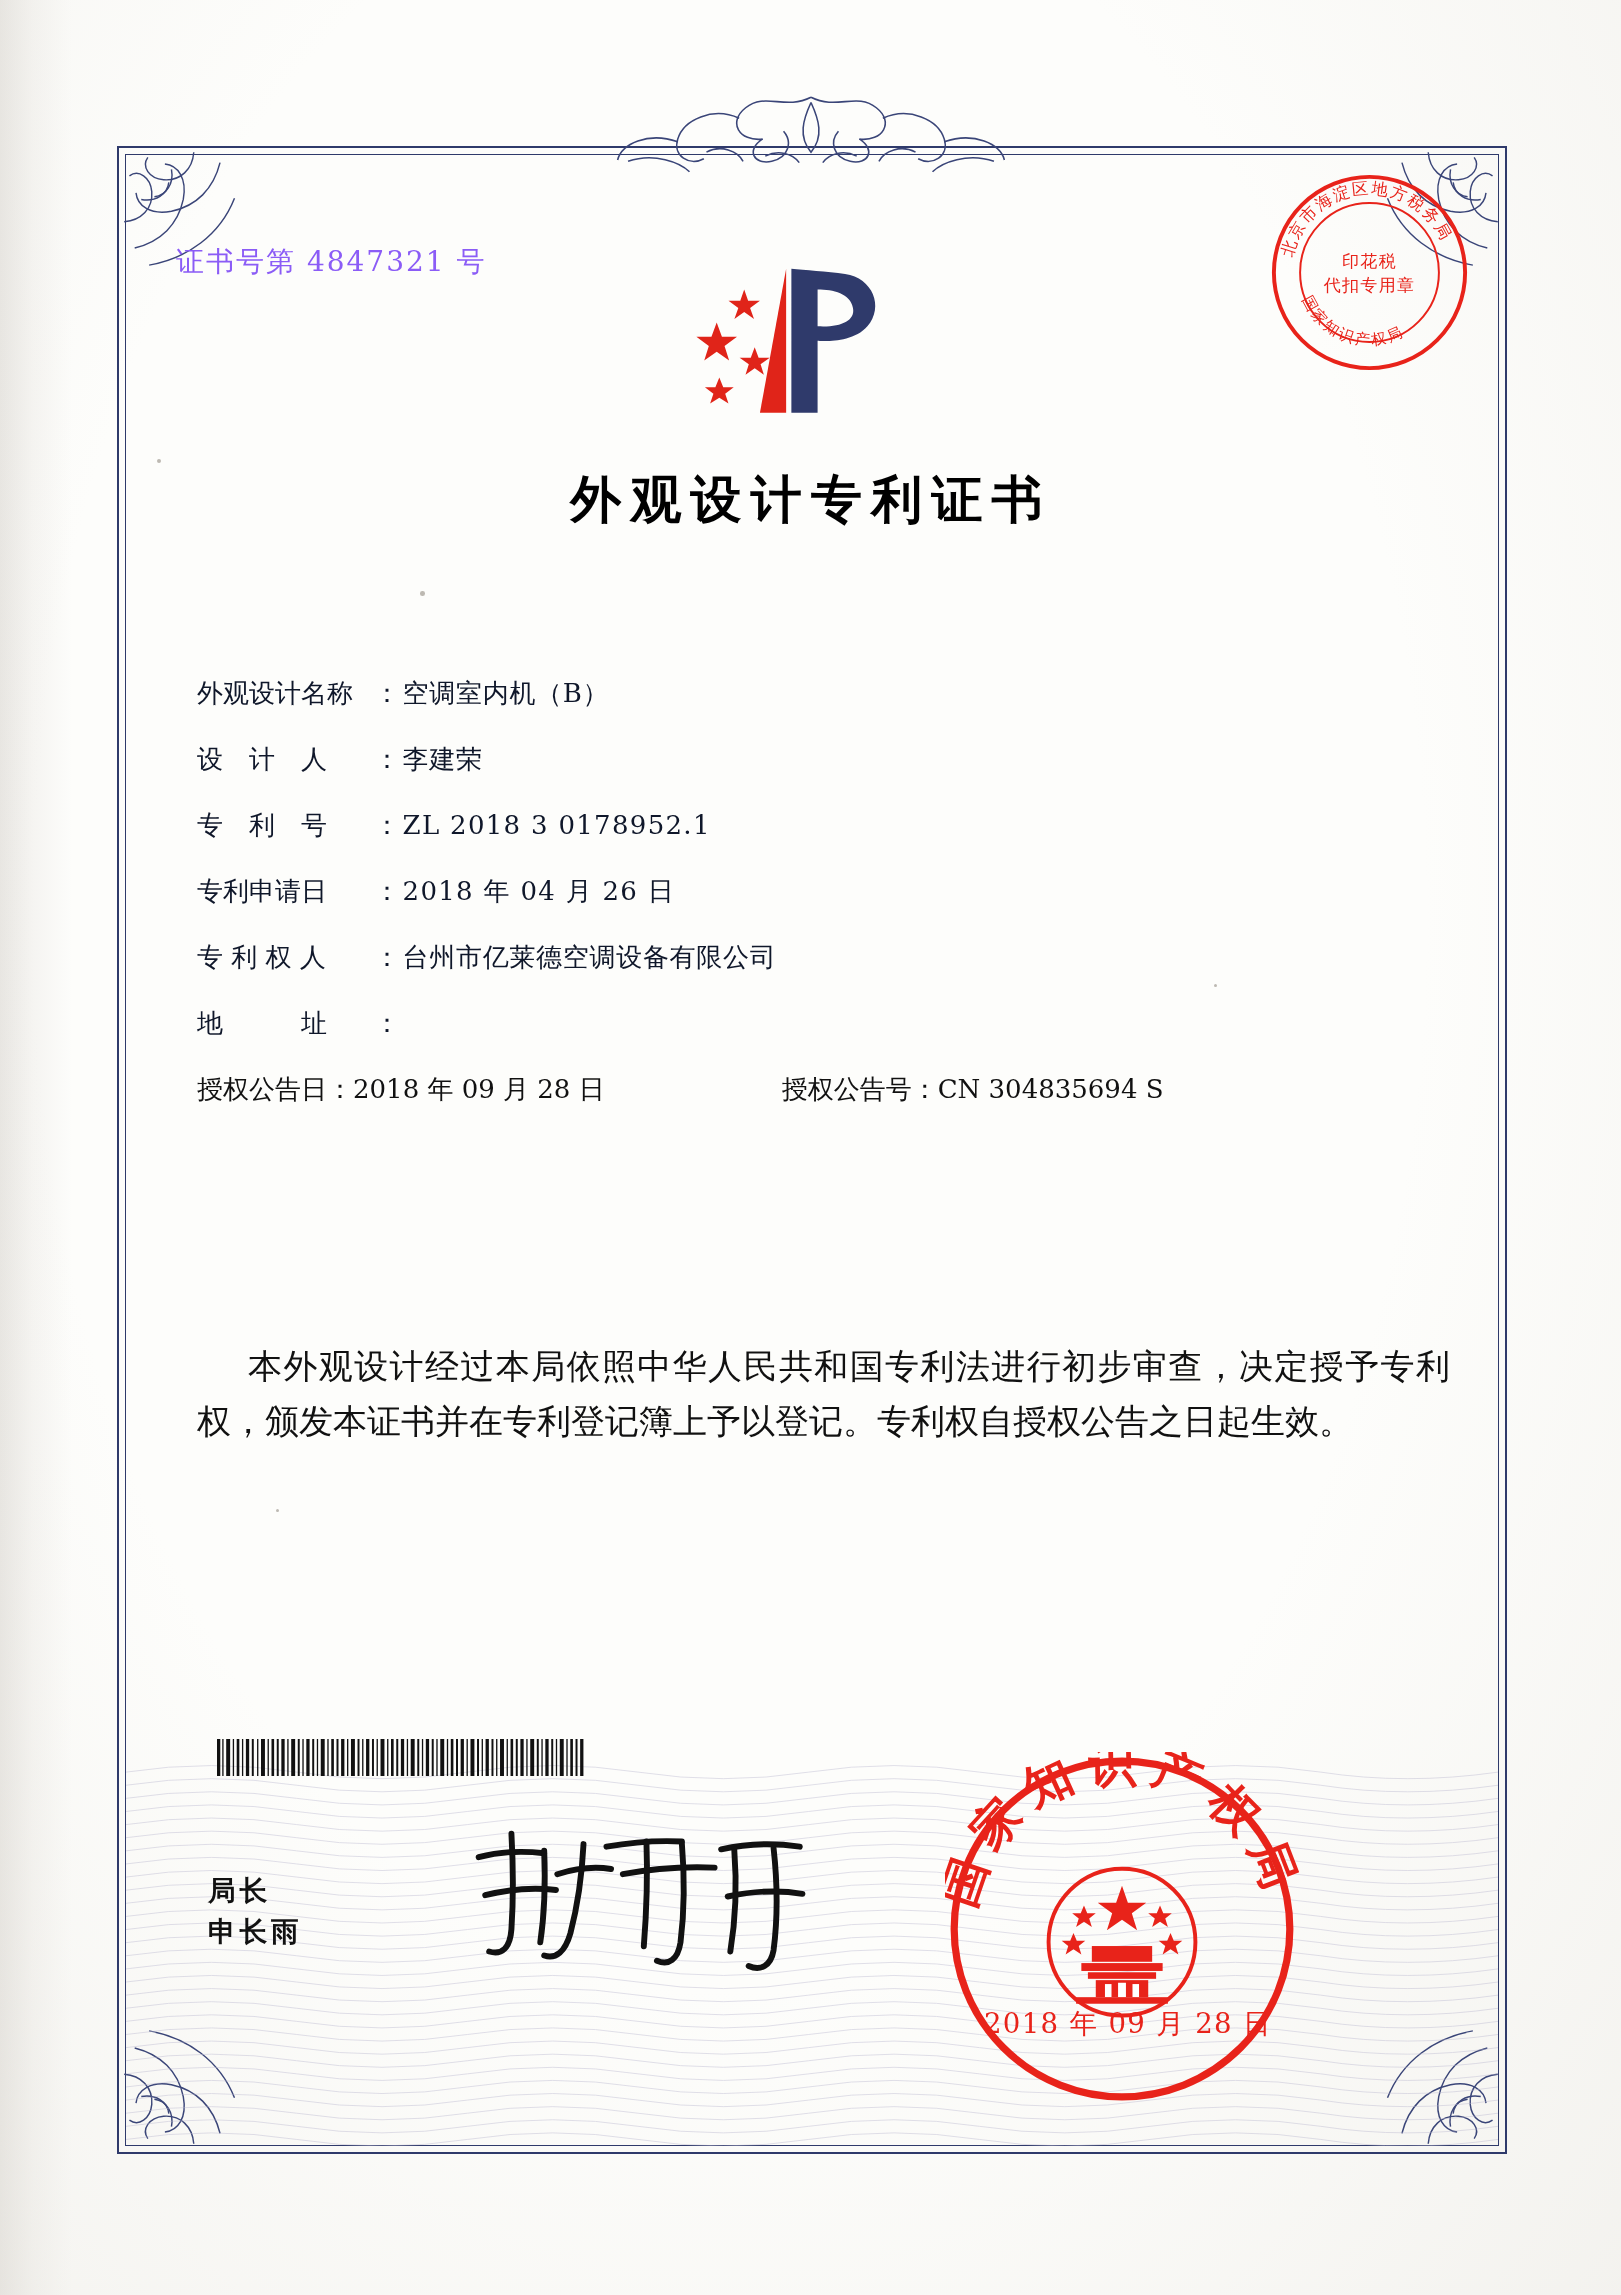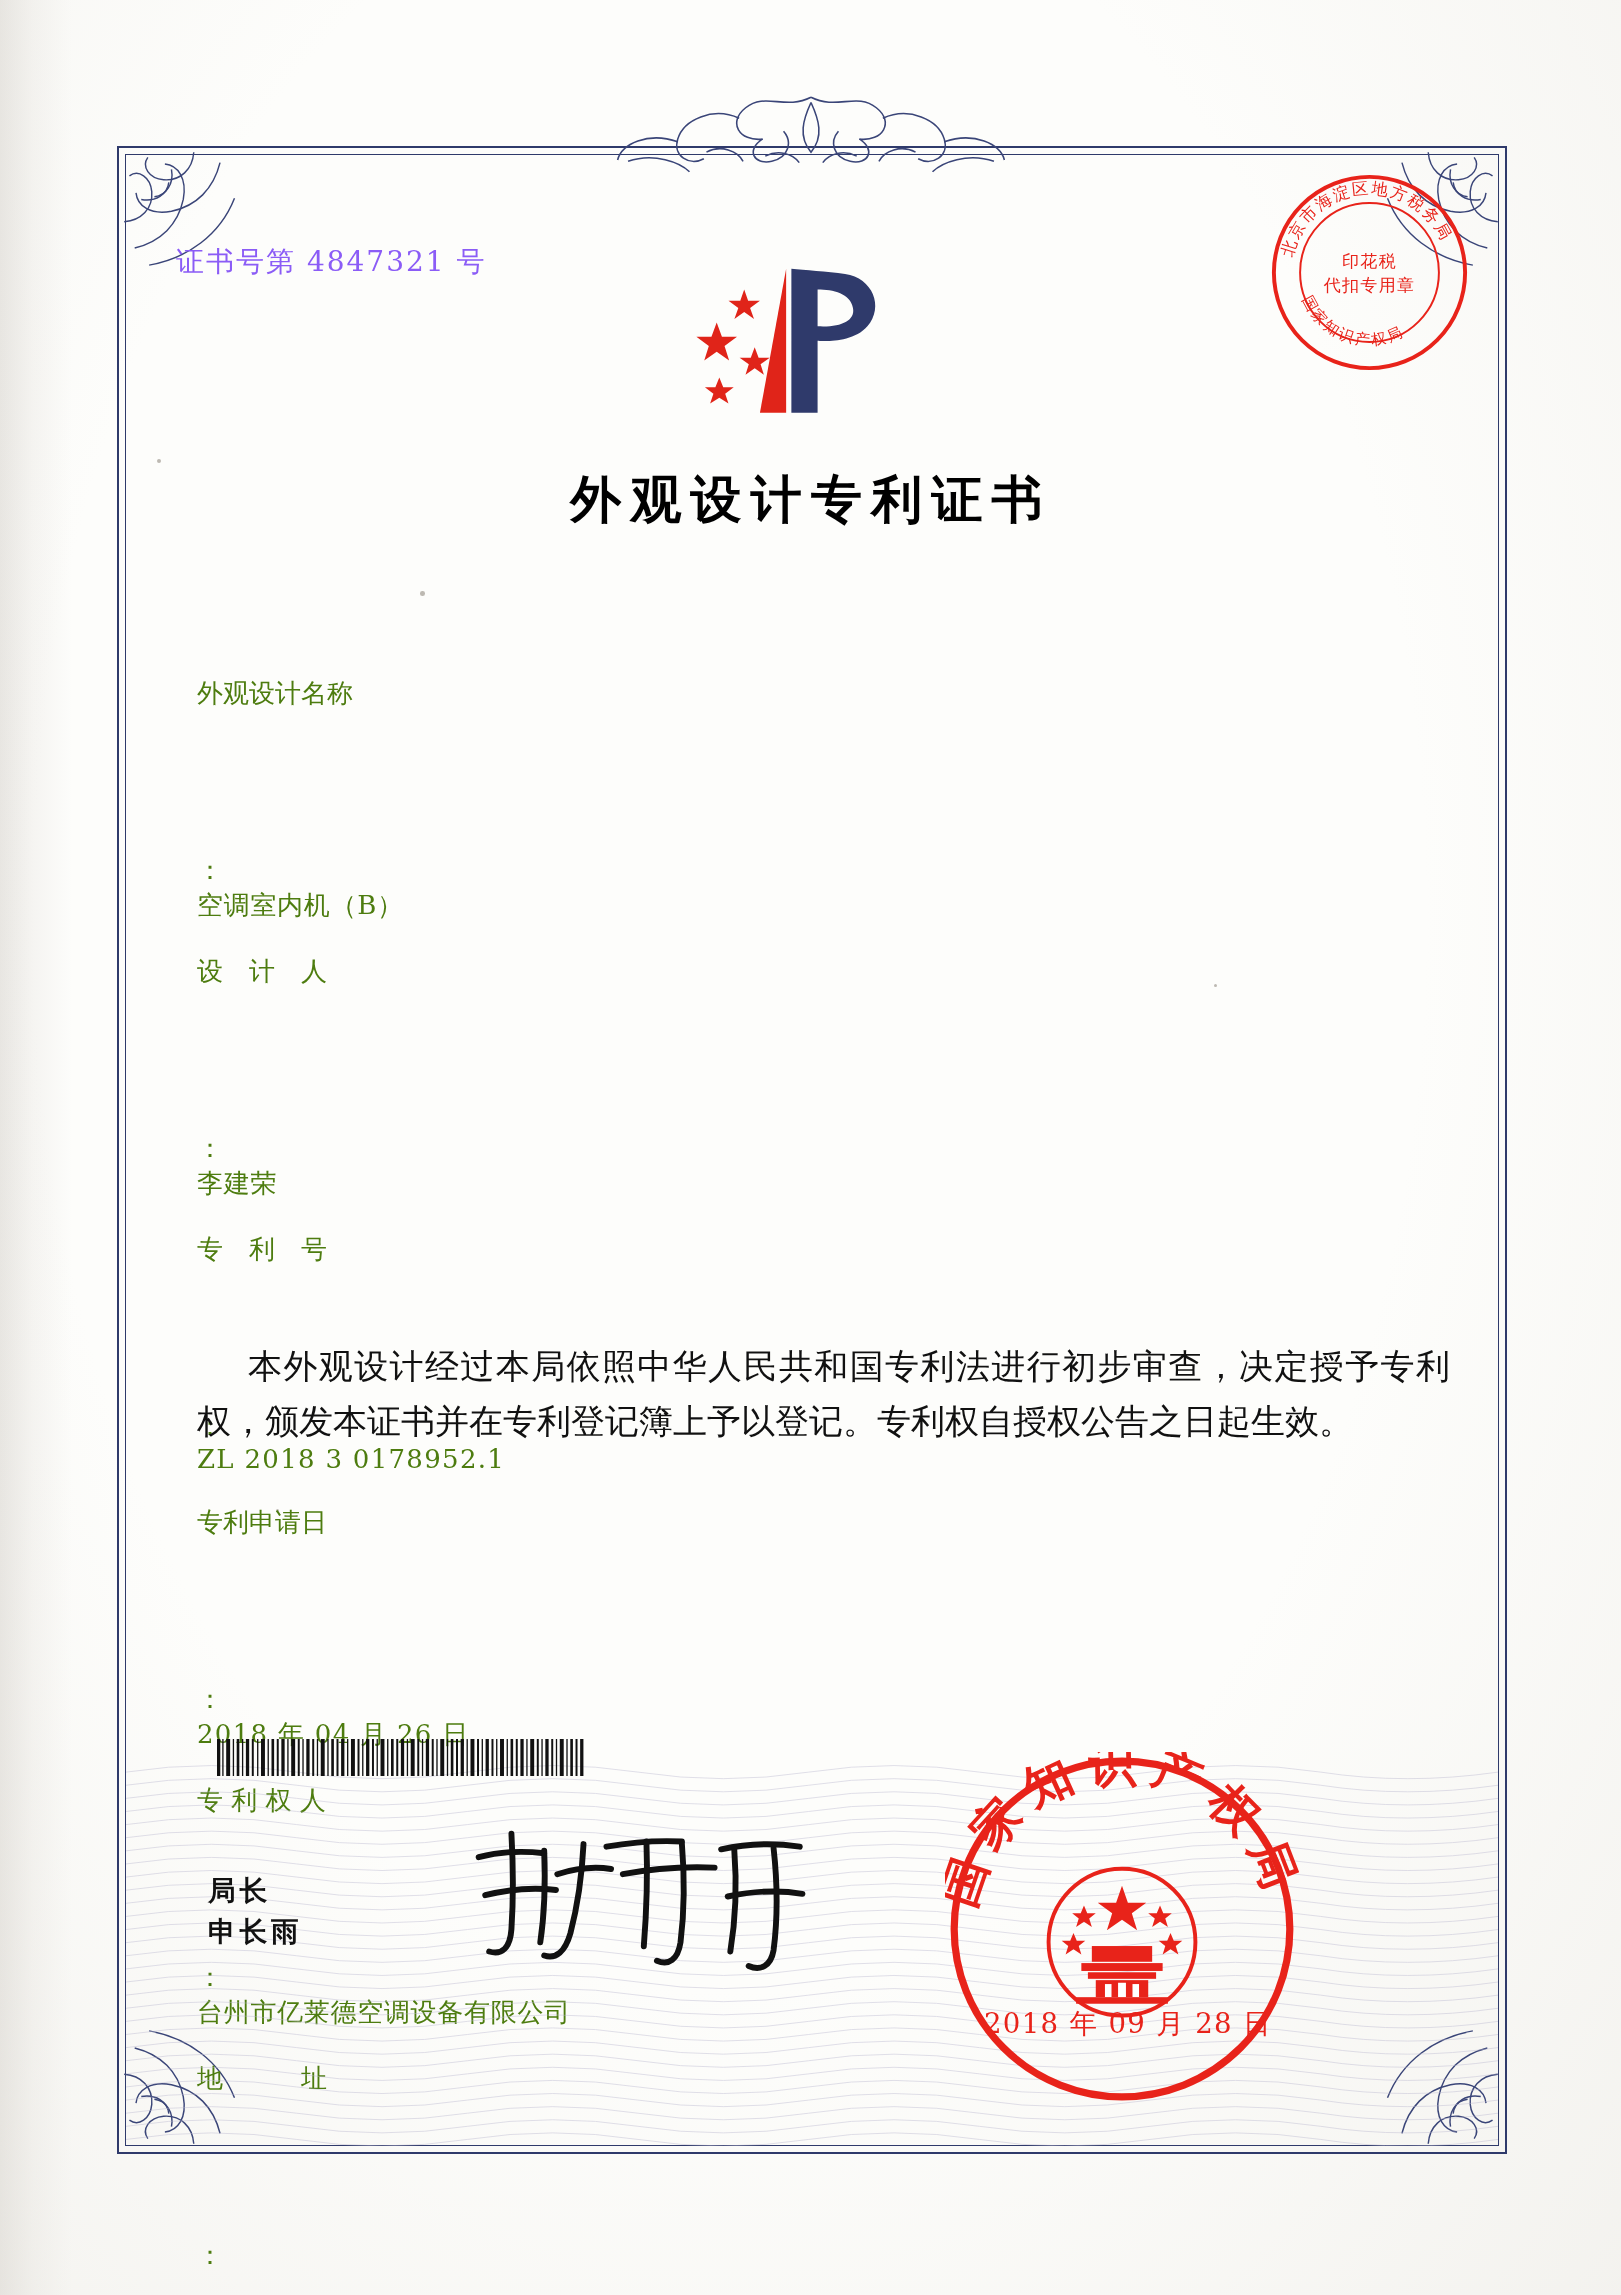--- a/index.html
+++ b/index.html
@@ -124,23 +124,22 @@
     position: absolute;
     left: 197px;
     top: 676px;
     width: 1247px;
   }
   .field-row {
     display: flex;
     align-items: baseline;
     margin-bottom: 31px;
     font-size: 26px;
-    color: #4d7c0f;
-    font-family: "DejaVu Serif", serif;
-    flex-direction: column;
+    color: #0f172a;
+    font-family: "DejaVu Serif", serif;
   }
   .field-label {
     width: 177px;
     flex: 0 0 177px;
     letter-spacing: 0px;
     white-space: nowrap;
   }
   .field-colon { margin-right: 2.6px; }
   .field-value {
     letter-spacing: 0.7px;
@@ -392,20 +391,28 @@
       <span class="field-label">专 利 权 人</span>
       <span class="field-colon">：</span>
       <span class="field-value">台州市亿莱德空调设备有限公司</span>
     </div>
 
     <div class="field-row">
       <span class="field-label">地　　　址</span>
       <span class="field-colon">：</span>
     </div>
 
+    <div class="row-double">
+      <span class="seg1">
+        <span>授权公告日</span><span>：</span><span>2018 年 09 月 28 日</span>
+      </span>
+      <span class="seg2">
+        <span>授权公告号</span><span>：</span><span>CN 304835694 S</span>
+      </span>
+    </div>
   </div>
 
   <div class="paragraphs">
     <p>本外观设计经过本局依照中华人民共和国专利法进行初步审查，决定授予专利权，颁发本证书并在专利登记簿上予以登记。专利权自授权公告之日起生效。</p>
   </div>
 
   <svg class="wave-area" viewBox="0 0 2090 590" preserveAspectRatio="none">
     <g stroke="#b9b6cf" stroke-width="1.2" fill="none">
       <path d="M0 20 Q 130 0 260 20 T 520 20 T 780 20 T 1040 20 T 1300 20 T 1560 20 T 1820 20 T 2090 20"></path>
       <path d="M0 40 Q 130 20 260 40 T 520 40 T 780 40 T 1040 40 T 1300 40 T 1560 40 T 1820 40 T 2090 40"></path>

